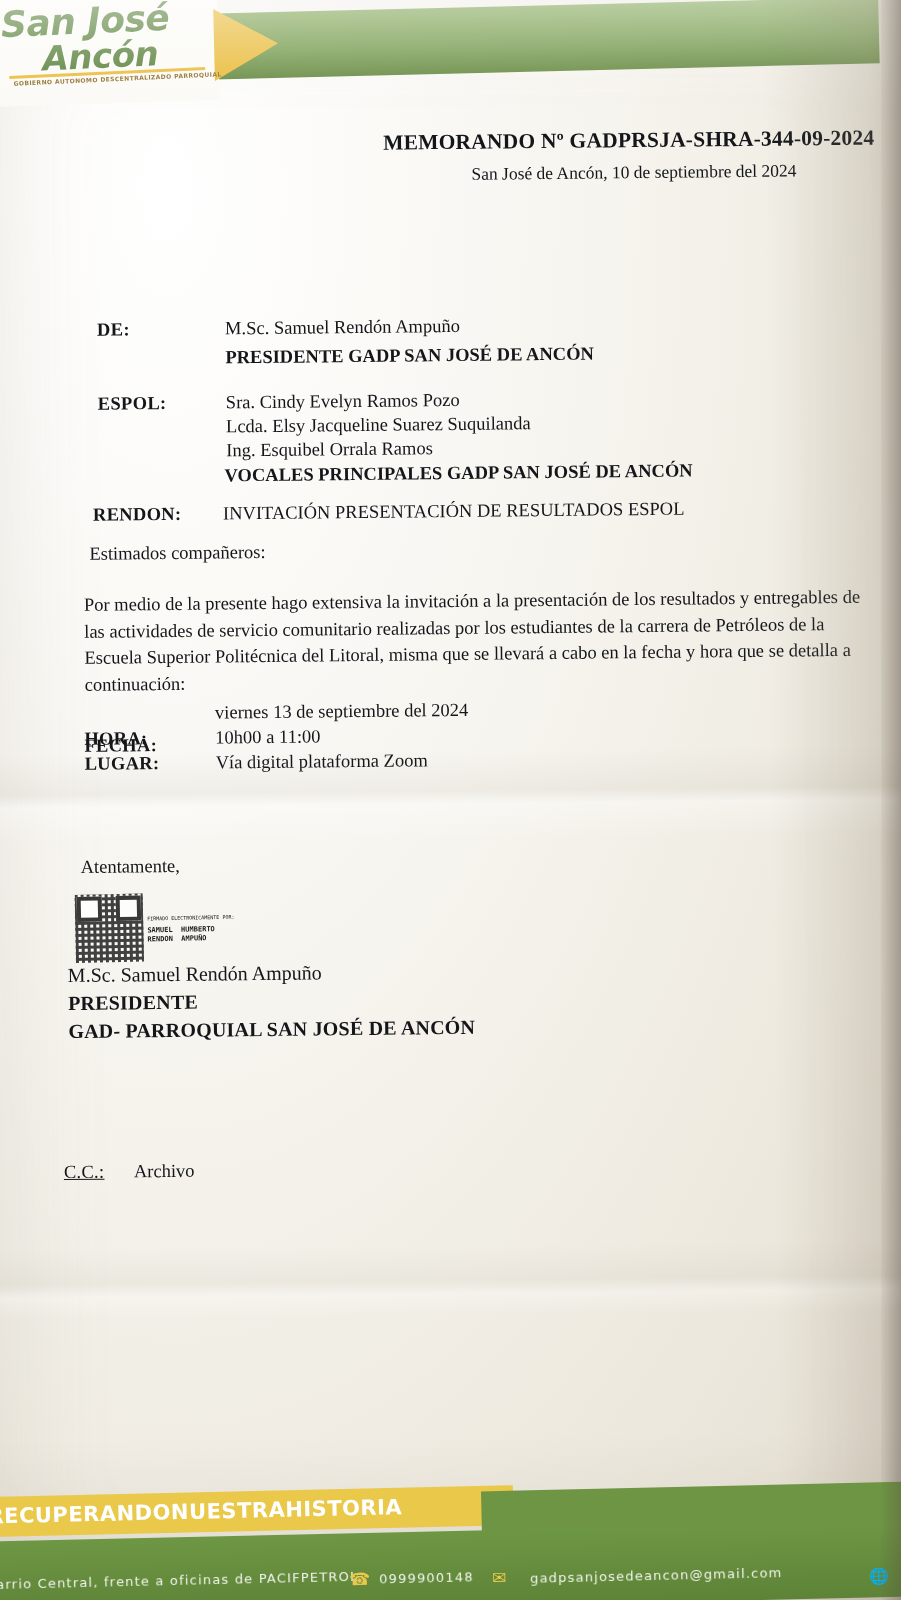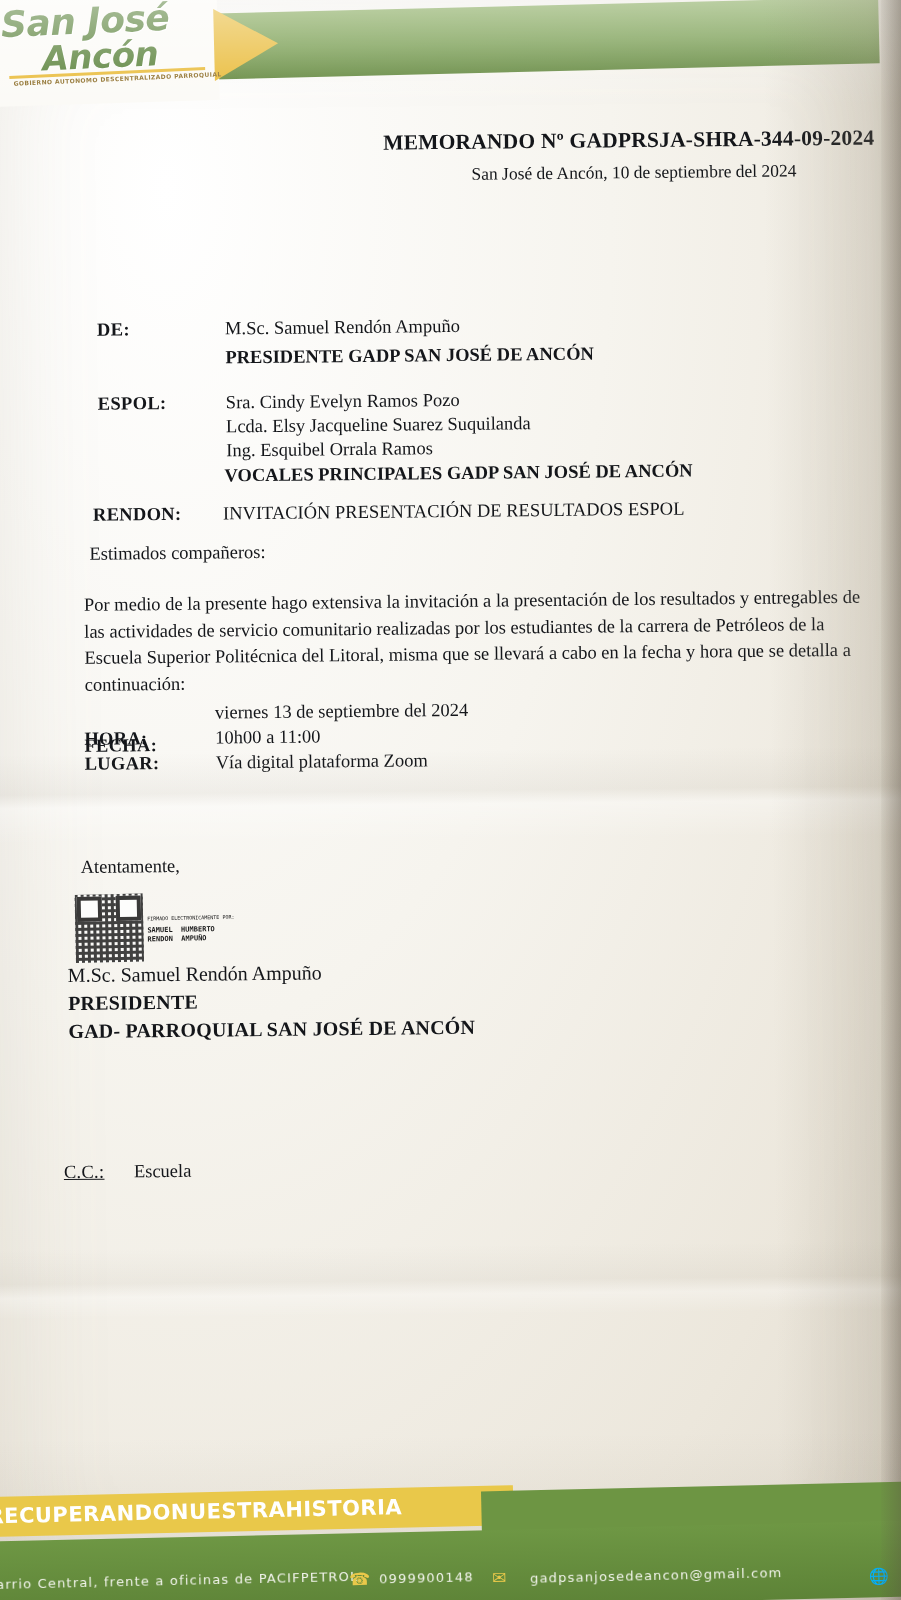--- a/index.html
+++ b/index.html
@@ -338,21 +338,21 @@
         <div class="stamp-txt st1">FIRMADO ELECTRONICAMENTE POR:</div>
         <div class="stamp-txt st2">SAMUEL  HUMBERTO</div>
         <div class="stamp-txt st3">RENDON  AMPUÑO</div>
       </div>
 
       <div class="t sig-name">M.Sc. Samuel Rendón Ampuño</div>
       <div class="t sig-role">PRESIDENTE</div>
       <div class="t sig-org">GAD- PARROQUIAL SAN JOSÉ DE ANCÓN</div>
 
       <div class="t lbl" style="left:74px; top:1168px; font-weight:normal;text-decoration:underline;">C.C.:</div>
-      <div class="t val" style="left:144px; top:1168px;">Escuela</div>
+      <div class="t val" style="left:144px; top:1168px;">Archivo</div>
     </div>
 
     <div class="shade shade-top"></div>
     <div class="shade crease"></div>
     <div class="shade crease2"></div>
     <div class="shade shade-right"></div>
     <div class="shade shade-bottom"></div>
 
     <div id="footer">
       <div id="footer-yellow"></div>

